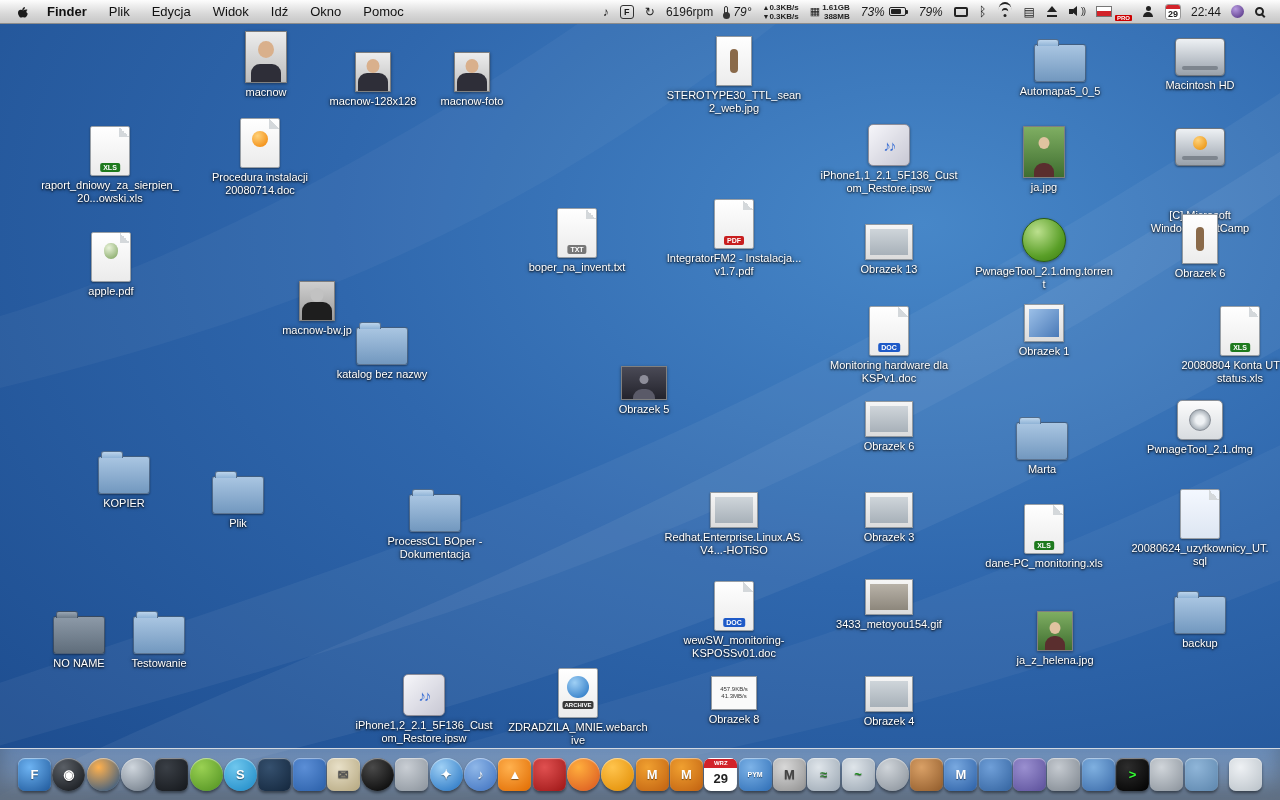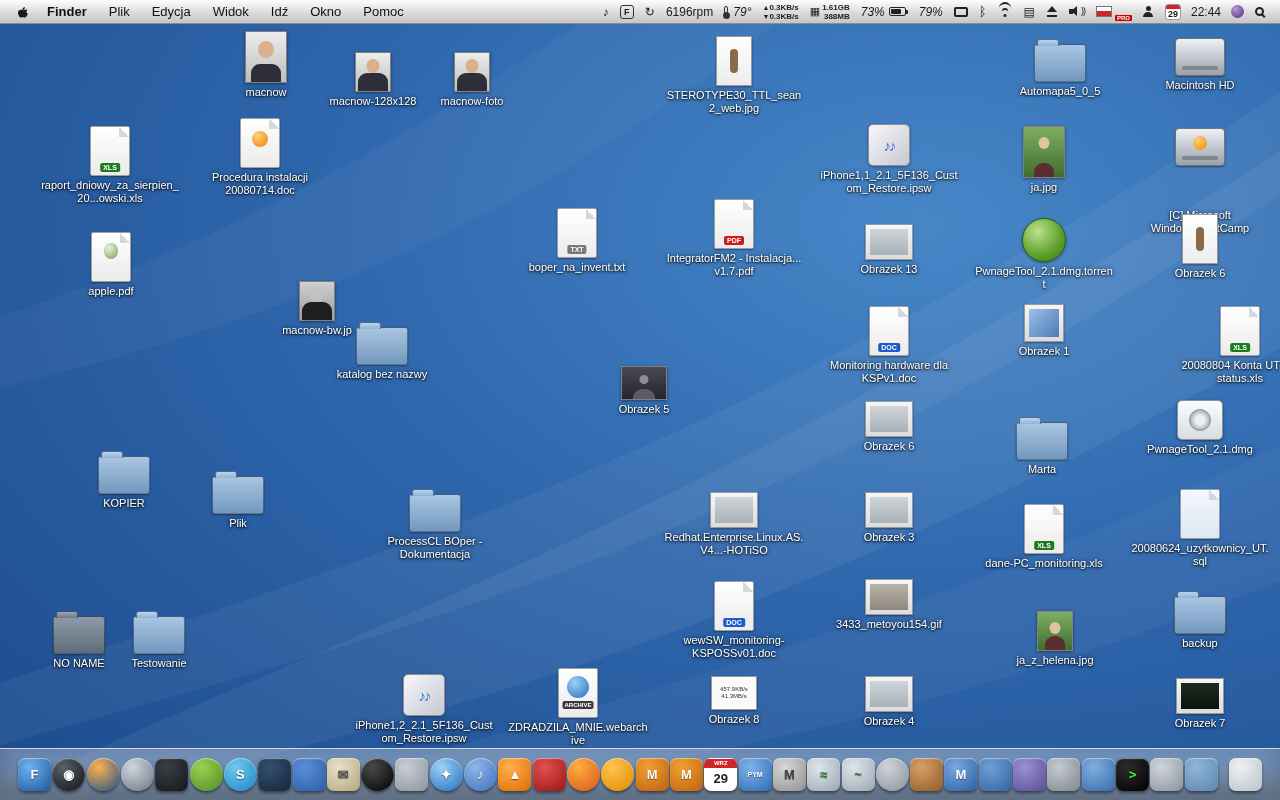--- a/index.html
+++ b/index.html
@@ -489,24 +489,20 @@
       <div class="di-art art-image-stats">
         <span class="di-inner">457.9KB/s
 41.3MB/s</span>
       </div>
       <div class="di-label">Obrazek 8</div>
     </div>
     <div class="desk-icon" style="left: 819px; top: 652px;">
       <div class="di-art art-image"></div>
       <div class="di-label">Obrazek 4</div>
     </div>
-    <div class="desk-icon" style="left: 1130px; top: 654px;">
-      <div class="di-art art-image art-image-dark"></div>
-      <div class="di-label">Obrazek 7</div>
-    </div>
   </div>
 
 <div class="dock">
   <div class="dock-items">
       <div class="dock-icon" style="background: radial-gradient(circle at 35% 28%, rgb(109, 179, 242), rgb(30, 87, 153));">
         <span class="g">F</span>
       </div>
       <div class="dock-icon round" style="background: radial-gradient(circle at 35% 28%, rgb(90, 95, 102), rgb(16, 19, 23));">
         <span class="g">◉</span>
       </div>

